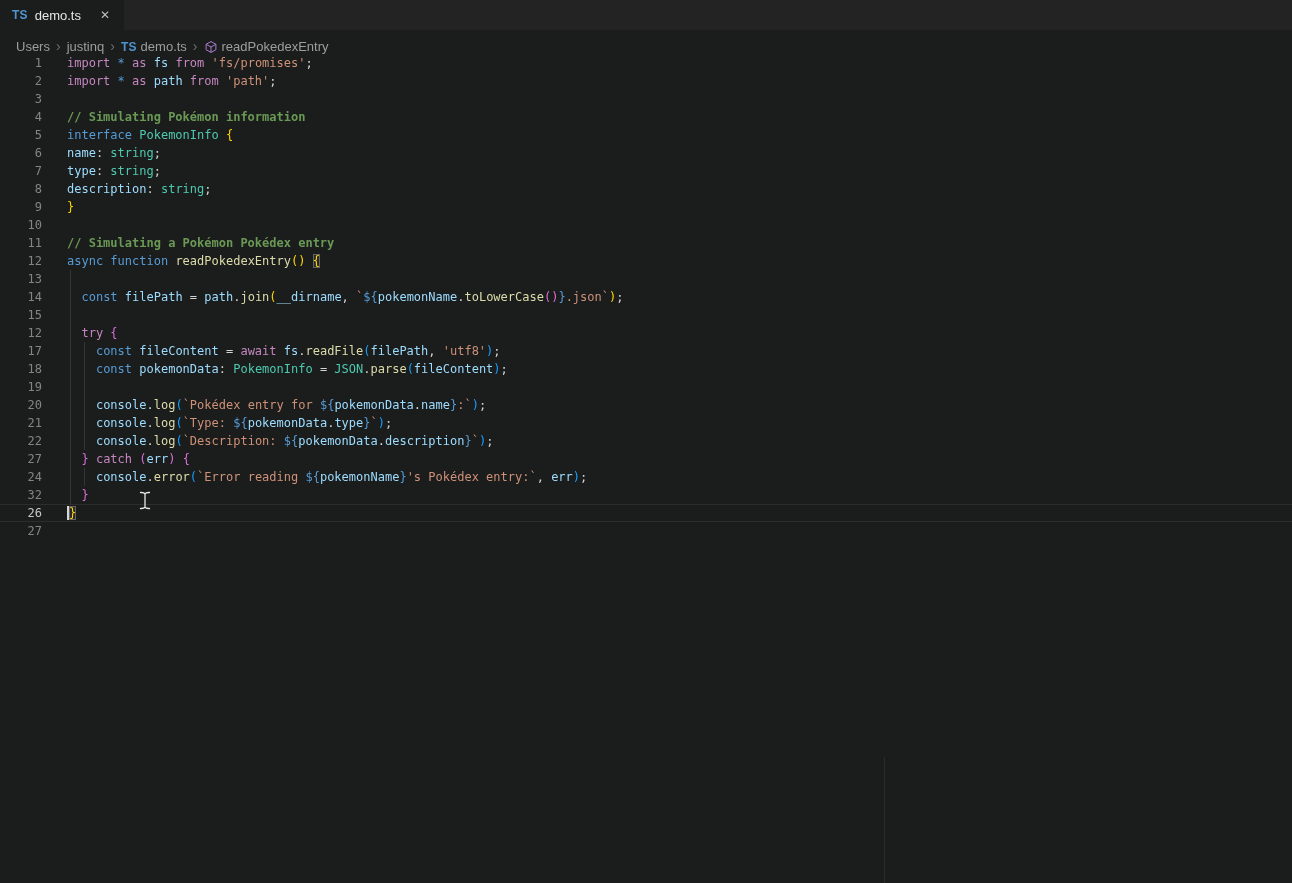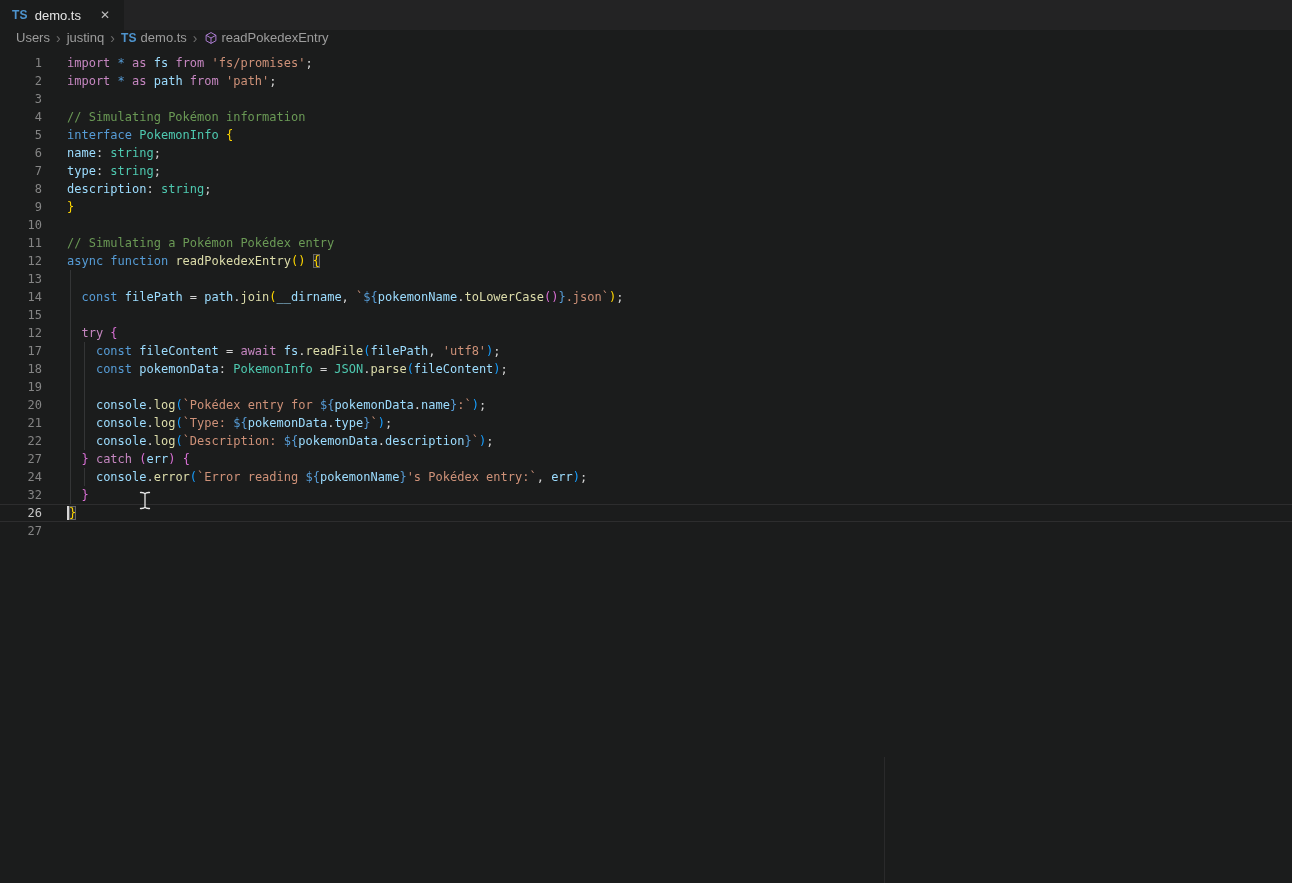--- a/index.html
+++ b/index.html
@@ -13,21 +13,21 @@
   .tabbar { height:30px; background:var(--pal-tabStrip,#232324); display:flex; align-items:stretch; }
   .tab {
     display:flex; align-items:center; padding:0 12px; gap:7px;
     background:var(--pal-background,#1b1c1c); cursor:pointer; min-width:124px;
   }
   .ts-icon { color:var(--pal-tsIcon,#4E94CE); font-weight:bold; font-size:12px; letter-spacing:0.2px; }
   .tab-title { color:#e6e6e6; font-size:13px; }
   .tab-close { color:#bdbdbd; font-size:12px; margin-left:12px; line-height:1; }
   
   .breadcrumb {
-    height:24px; display:flex; align-items:flex-start; padding-left:16px;
+    height:24px; display:flex; align-items:flex-end; padding-left:16px;
     font-size:13px; color:#9d9d9d; gap:5px; background:var(--pal-background,#1b1c1c);
   }
   .crumb { display:flex; align-items:center; gap:4px; cursor:pointer; }
   .crumb-sep { color:#6e6e6e; font-size:14px; margin:0 1px; }
   .cube-icon svg { display:block; }
   
   .editor-body { position:relative; height:829px; }
   .code-lines { position:relative; z-index:2; }
   .line {
     display:flex; height:18px; white-space:pre;
@@ -36,21 +36,21 @@
   .line.active-line { box-shadow: inset 0 1px 0 #2d2d2e, inset 0 -1px 0 #2d2d2e; }
   .gutter { flex:none; width:42px; text-align:right; color:var(--pal-lineNumber,#858585); user-select:none; }
   .gutter.active { color:var(--pal-lineNumberActive,#c6c6c6);padding-left:24px; }
   .code { padding-left:25px; }
   .indent-guide { position:absolute; width:1px; background:#343536; z-index:1; }
   
   .tok-kw { color:var(--pal-kw,#C586C0); }
   .tok-kb { color:var(--pal-kb,#569CD6); }
   .tok-v  { color:var(--pal-v,#9CDCFE); }
   .tok-s  { color:var(--pal-s,#CE9178); }
-  .tok-c  { color:var(--pal-c,#6A9955); }
+  .tok-c  { color:var(--pal-c,#6A9955);font-weight:bold; }
   .tok-t  { color:var(--pal-t,#4EC9B0); }
   .tok-f  { color:var(--pal-f,#DCDCAA); }
   .tok-p  { color:var(--pal-p,#D4D4D4); }
   .tok-b1 { color:var(--pal-b1,#FFD700); }
   .tok-b2 { color:var(--pal-b2,#DA70D6); }
   .tok-b3 { color:var(--pal-b3,#179FFF); }
   .tok-m1 {
     color:var(--pal-b1,#FFD700);
     box-shadow: inset 0 0 0 1px #646464;
     background:rgba(100,100,100,0.18);

